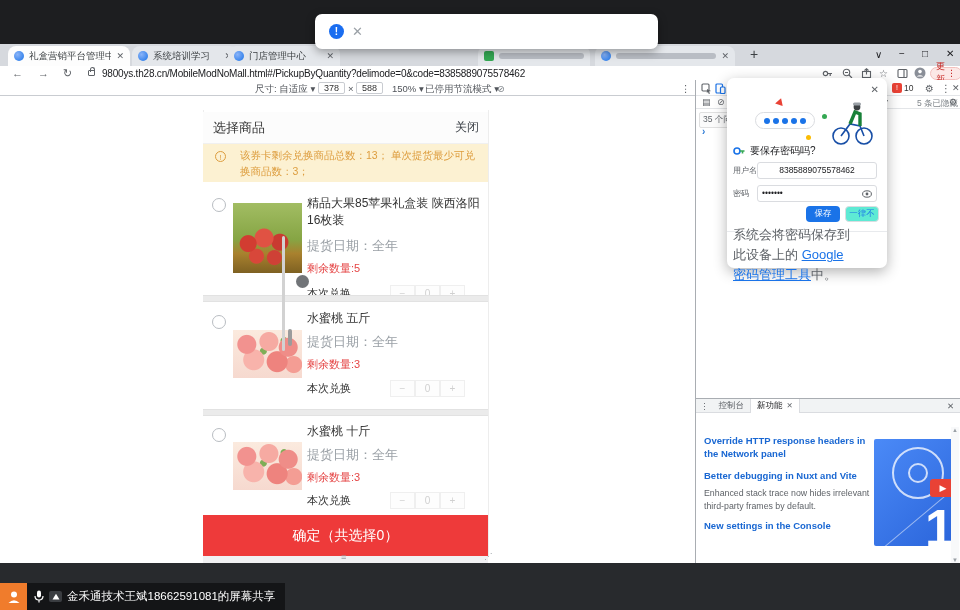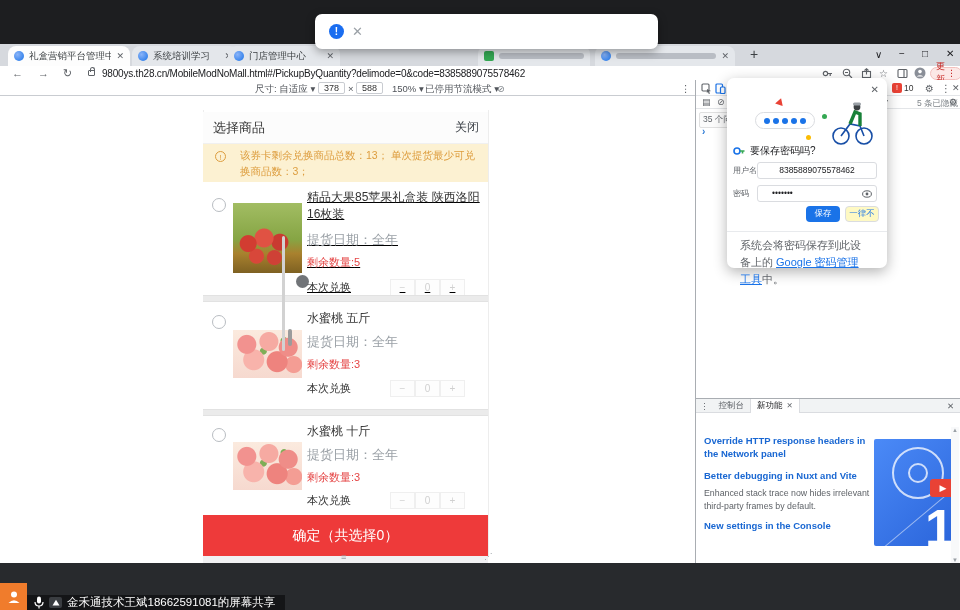--- a/index.html
+++ b/index.html
@@ -122,30 +122,30 @@
   .illus{position:absolute;left:0;top:14px;width:160px;height:56px;}
   .bub{position:absolute;left:28px;top:20px;width:60px;height:17px;border:1px solid #dadce0;border-radius:9px;display:flex;align-items:center;justify-content:center;gap:3px;}
   .bub i{width:6px;height:6px;border-radius:50%;background:#1a73e8;}
   .dot-g{position:absolute;left:95px;top:22px;width:5px;height:5px;border-radius:50%;background:#34a853;}
   .dot-y{position:absolute;left:79px;top:43px;width:5px;height:5px;border-radius:50%;background:#fbbc04;}
   .tri-r{position:absolute;left:49px;top:6px;width:0;height:0;border-left:4px solid transparent;border-right:4px solid transparent;border-bottom:7px solid #e94235;transform:rotate(18deg);}
   .pwtitle-row{position:absolute;left:6px;top:66px;display:flex;align-items:center;gap:5px;}
   .pwtitle{font-size:10px;color:#202124;}
   .fldrow{position:absolute;left:6px;display:flex;align-items:center;}
   .fldlabel{width:24px;font-size:8px;color:#5f6368;}
-  .fld{width:120px;height:17px;border:1px solid #dadce0;border-radius:3px;font-size:8.5px;color:#202124;line-height:15px;padding:0 14px;position:relative;background:#fff;}
+  .fld{width:120px;height:17px;border:1px solid #dadce0;border-radius:3px;font-size:8.5px;color:#202124;line-height:15px;padding:0 4px;position:relative;background:#fff;}
   .pwbtn{position:absolute;top:128px;height:16px;border-radius:4px;font-size:8.5px;display:flex;align-items:center;justify-content:center;width:34px;}
   .btn-save{left:79px;background:#1a73e8;color:#fff;}
-  .btn-never{left:118px;background:#fef9c3;color:#1a73e8;border:1px solid #dadce0;text-align:center;}
+  .btn-never{left:118px;background:#5eead4;color:#1a73e8;border:1px solid #dadce0;text-align:center;}
   .pwsep{position:absolute;left:0;top:153px;width:160px;height:1px;background:#e8eaed;}
-  .pwfoot{position:absolute;left:6px;top:159px;width:126px;font-size:11px;color:#5f6368;line-height:1.55;margin-left:7px;}
+  .pwfoot{position:absolute;left:6px;top:147px;width:126px;font-size:13px;color:#5f6368;line-height:1.55;}
   .pwfoot a{color:#1a73e8;text-decoration:underline;}
 
   
-  .sharewrap{left:0;top:583px;height:27px;display:flex;z-index:60;align-items:flex-end;}
+  .sharewrap{left:0;top:583px;height:27px;display:flex;z-index:60;}
   .share-avatar{width:27px;height:27px;background:#f07c2c;display:flex;align-items:center;justify-content:center;}
   .share-pill{background:#141517;display:flex;align-items:center;gap:5px;padding:0 10px 0 7px;}
   .share-text{color:#fff;font-size:11.5px;white-space:nowrap;}
   .ssicon{width:13px;height:11px;background:#3a3d41;border-radius:2px;display:flex;align-items:center;justify-content:center;}
 </style>
 </head>
 <body>
 
 <div class="screen">
 
@@ -297,21 +297,21 @@
     <div class="notice">
       <span class="nico">!</span>
       <span>该券卡剩余兑换商品总数：13； 单次提货最少可兑换商品数：3；</span>
     </div>
 
     <div class="card" style="top:86px;height:113px;">
       <span class="radio" style="top:16px;"></span>
       <div class="pimg" style="top:6px;height:97px;">
           <div class="photo apples" style="margin-top:15px;"></div>
         </div>
-      <div class="ctext" style="top:7px;text-decoration:underline;">
+      <div class="ctext" style="top:13px;">
         <div class="ptitle">精品大果85苹果礼盒装 陕西洛阳16枚装</div>
         <div class="pmeta" style="margin-top:7px;"><span>提货日期：</span><span>全年</span></div>
         <div class="premain" style="margin-top:6px;"><span>剩余数量:</span><span>5</span></div>
         <div class="exrow" style="margin-top:9px;">
           <span class="exlabel">本次兑换</span>
           <span class="stepper">
             <span class="stepcell">−</span>
             <span class="stepcell">0</span>
             <span class="stepcell">+</span>
           </span>

